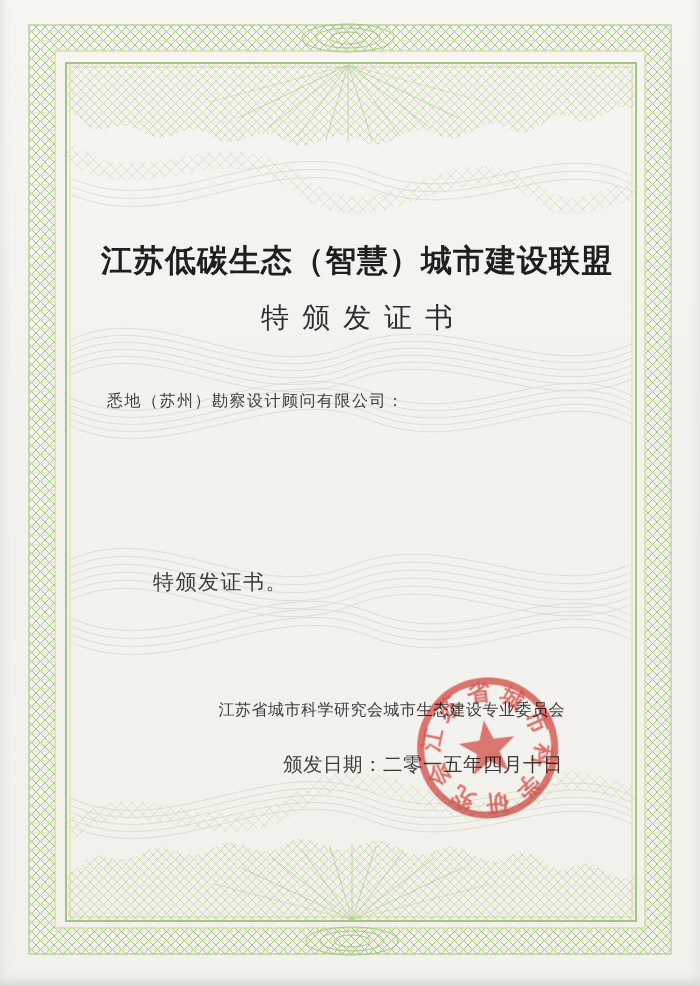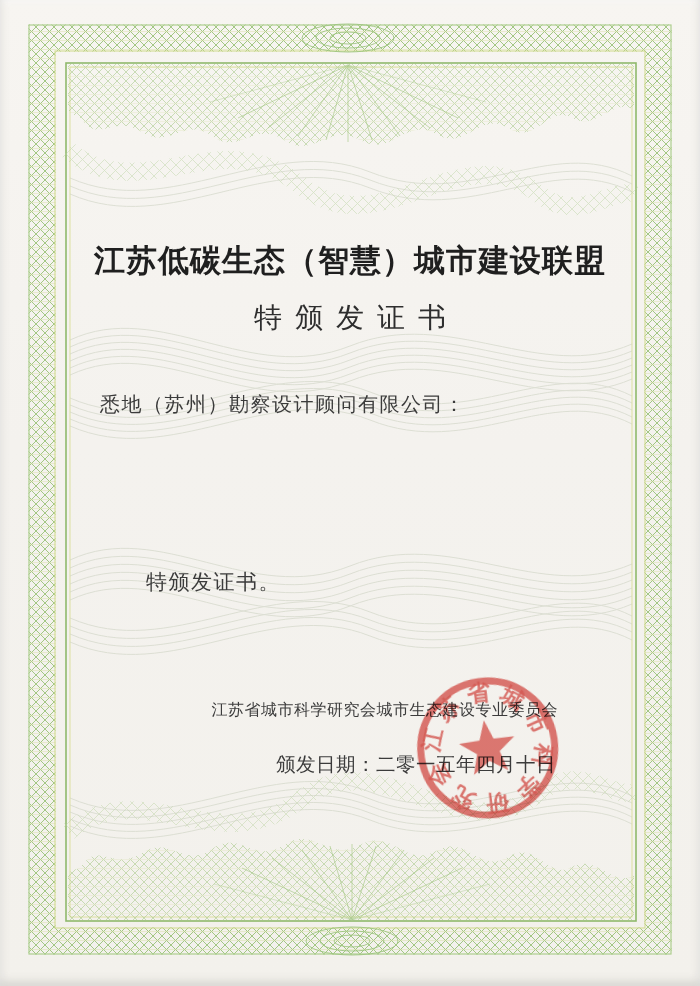--- a/index.html
+++ b/index.html
@@ -7,35 +7,35 @@
     position:relative;
     width:700px;height:986px;
     margin:0 auto;
     background:linear-gradient(180deg,#f7f5f1 0%,#f4f2ee 45%,#f3f1ec 100%);
     overflow:hidden;
     box-shadow:inset 0 -4px 10px rgba(120,120,115,.25), inset 0 2px 6px rgba(255,255,255,.8);
     font-family:"Liberation Serif","DejaVu Serif",serif;
     color:#3a3a3a;
   }
   svg.deco{position:absolute;left:0;top:0;}
-  .content{position:absolute;left:0;top:0;width:636px;height:986px;z-index:2;}
+  .content{position:absolute;left:7px;top:0;width:636px;height:986px;z-index:2;}
   .title{
     position:absolute;left:0;top:240px;width:700px;
     text-align:center;margin:0;
     font-family:"Liberation Sans","DejaVu Sans",sans-serif;
     font-weight:700;font-size:31px;letter-spacing:1px;color:#1f1f1f;
   }
   .subtitle{
     position:absolute;left:0;top:299px;width:700px;
     text-align:center;margin:0;
     font-weight:400;font-size:28px;letter-spacing:13px;text-indent:13px;color:#2e2e2e;
   }
   .recipient{
     position:absolute;left:100px;top:391px;
-    font-size:20px;letter-spacing:1.5px;color:#3b3b3b;
+    font-size:16px;letter-spacing:1.5px;color:#3b3b3b;
   }
   .bodytext{
     position:absolute;left:100px;top:440px;width:514px;margin:0;
     font-size:21px;line-height:35px;letter-spacing:1.4px;
     text-indent:2em;text-align:justify;color:#3b3b3b;
   }
   .closing{
     position:absolute;left:100px;top:564px;margin:4px;
     font-size:21px;letter-spacing:1.5px;text-indent:2em;color:#3b3b3b;
   }

